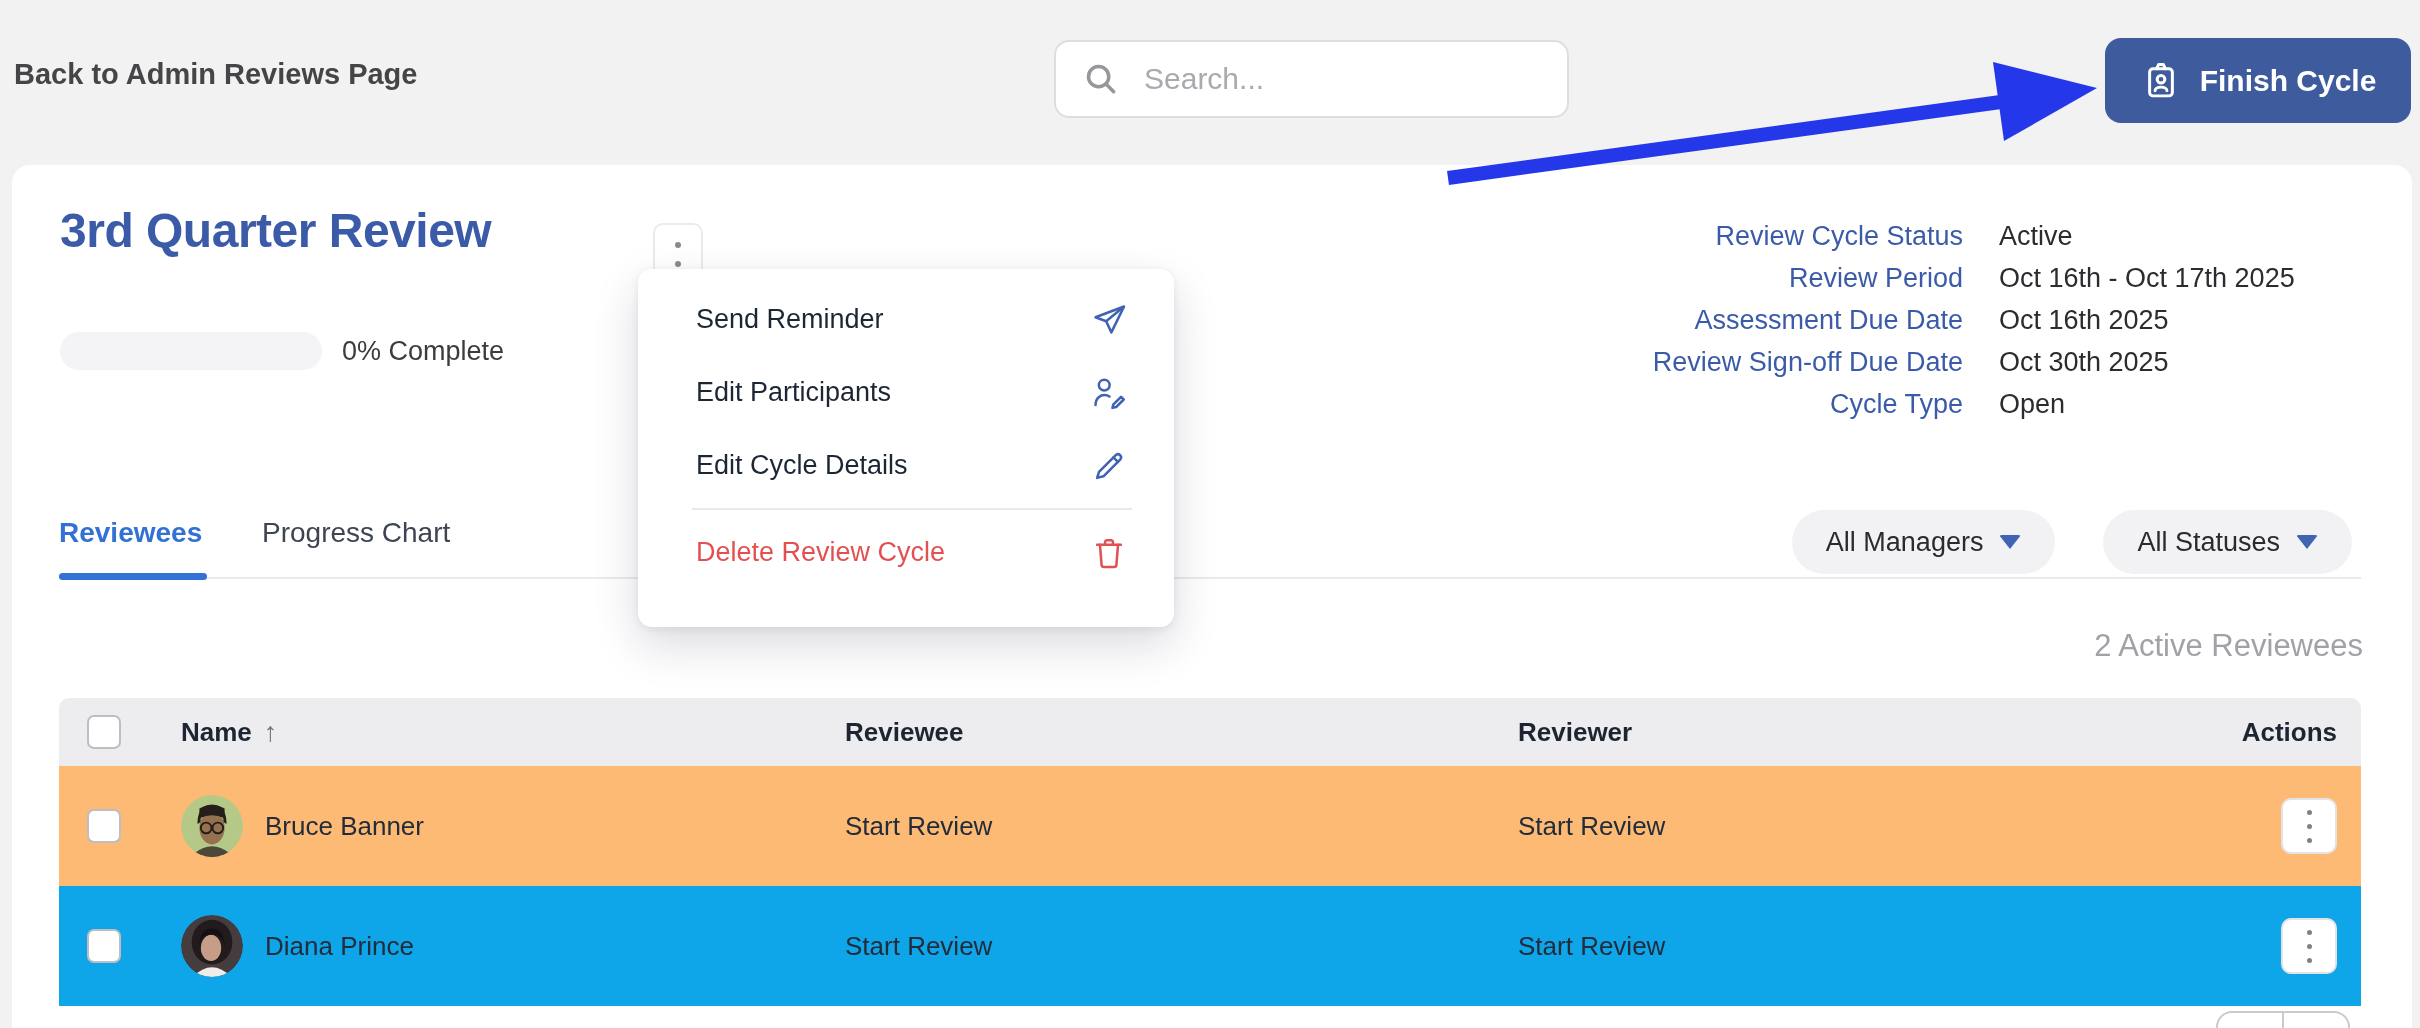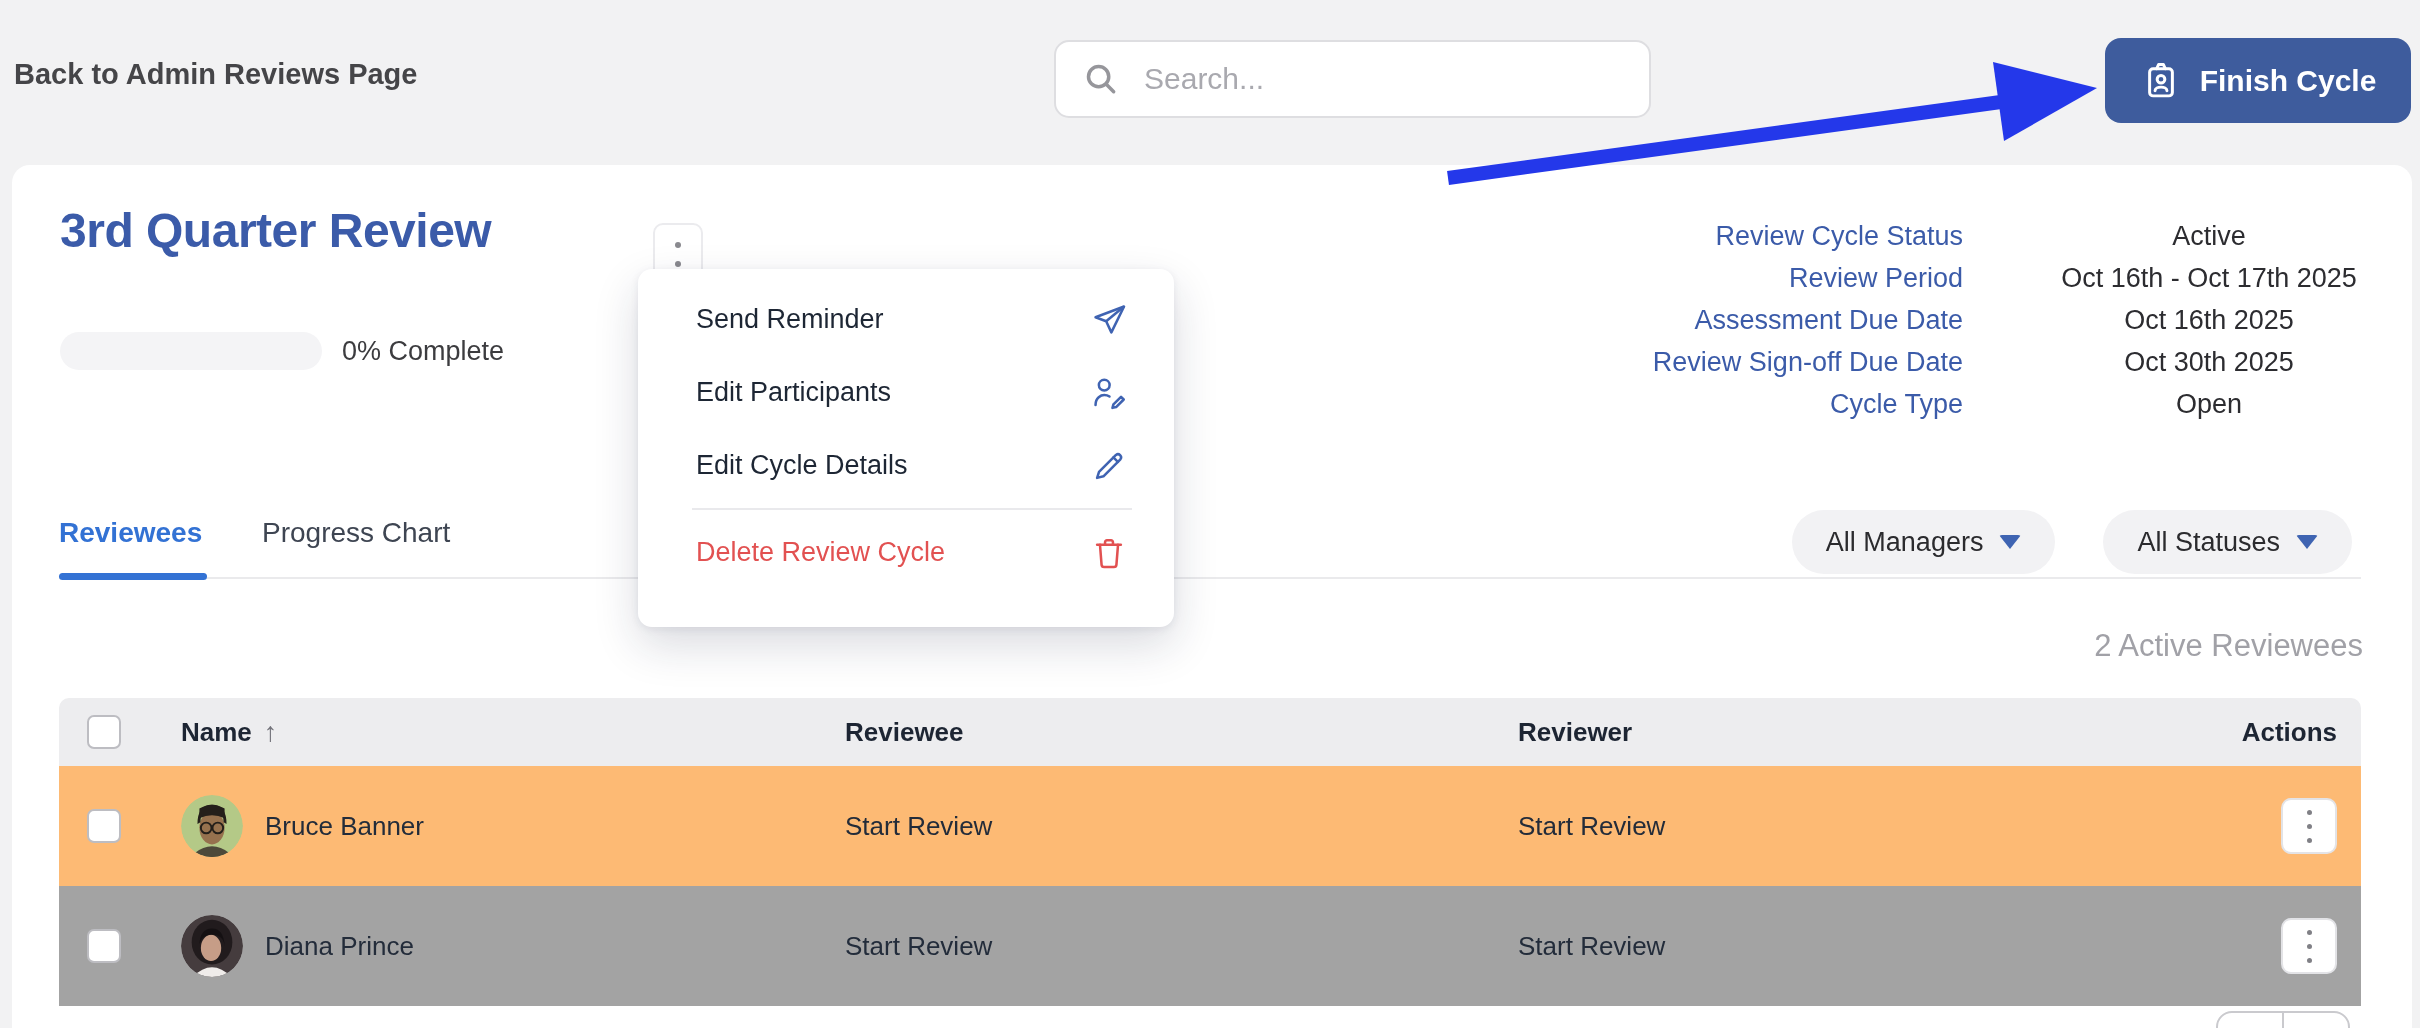--- a/index.html
+++ b/index.html
@@ -2,21 +2,21 @@
 <html><head>
 <meta charset="utf-8">
 <style>
   * { margin:0; padding:0; box-sizing:border-box; }
   html,body { width:2420px; height:1028px; overflow:hidden; }
   body { font-family:"Liberation Sans", sans-serif; background:#f2f2f3; position:relative; }
 
   
   .topbar { position:absolute; left:0; top:0; width:2420px; height:165px; }
   .back-link { position:absolute; left:14px; top:58px; font-size:29px; font-weight:700; color:#454548; }
-  .search-box { position:absolute; left:1054px; top:40px; width:597px; height:78px; background:#fff;
+  .search-box { position:absolute; left:1054px; top:40px; width:515px; height:78px; background:#fff;
                 border:2px solid #dedee1; border-radius:15px; display:flex; align-items:center; padding:0 26px; }
   .search-box svg { flex:0 0 aupx; margin-right:24px; }
   .search-input { border:none; outline:none; flex:1; font-size:30px; color:#3c3c40; background:transparent;
                   font-family:"Liberation Sans", sans-serif; }
   .search-input::placeholder { color:#a9a9af; }
   .finish-btn { position:absolute; left:2105px; top:38px; width:306px; height:85px; background:#3e5c9d;
                 border:none; border-radius:16px; display:flex; align-items:center; justify-content:center;
                 gap:18px; cursor:pointer; }
   .finish-btn span { color:#fff; font-size:30px; font-weight:700; font-family:"Liberation Sans", sans-serif; }
 
@@ -44,21 +44,21 @@
   .menu-item { height:73px; display:flex; align-items:center; justify-content:space-between;
                padding:0 46px; cursor:pointer; }
   .menu-item .mi-label { font-size:27px; font-weight:500; color:#1d2634; }
   .menu-item.danger .mi-label { color:#e25151;text-align:center; }
   .menu-divider { height:2px; background:#e9e9ec; margin:6px 42px; }
 
   
   .details-grid { position:absolute; left:1391px; top:50px; display:grid;
                   grid-template-columns:560px 420px; column-gap:36px; row-gap:0; }
   .details-grid .d-label { height:42px; line-height:42px; text-align:right; font-size:27px; font-weight:400; color:#3b5ba9; }
-  .details-grid .d-value { height:42px; line-height:42px; text-align:center; font-size:27px; color:#2c2c30; }
+  .details-grid .d-value { height:42px; line-height:42px; text-align:left; font-size:27px; color:#2c2c30; }
 
   
   .tab { position:absolute; top:352px; font-size:28px; cursor:pointer; }
   .tab.active { color:#3372d4; font-weight:700; }
   .tab.inactive { color:#3e4552; font-weight:500; }
   .tabs-underline-gray { position:absolute; left:47px; right:51px; top:412px; height:2px; background:#eaeaec; }
   .tabs-underline-blue { position:absolute; left:47px; top:408px; width:148px; height:7px; background:#3372d4; border-radius:4px; }
 
   
   .filters { position:absolute; right:60px; top:345px; display:flex; gap:48px; }
@@ -68,21 +68,21 @@
                 border-top:14px solid #3f64b2; border-radius:3px; }
 
   .summary-text { position:absolute; right:49px; top:463px; font-size:31px; color:#a1a1a7; }
 
   
   .table { position:absolute; left:47px; top:533px; width:2302px; }
   .t-row { display:grid; grid-template-columns:122px 664px 673px 602px 1fr; align-items:center; }
   .t-header { height:68px; background:#ededef; border-radius:10px 10px 0 0; }
   .t-header .th { font-size:26px; font-weight:700; color:#1d2533; }
   .t-body-row { height:120px; background:#fdba74; }
-  .t-body-row.alt { background:#a3a3a3; }
+  .t-body-row.alt { background:#0ea5e9; }
   .cell-check { padding-left:28px; }
   .checkbox { width:34px; height:34px; background:#fff; border:2px solid #bdbdc2; border-radius:7px; cursor:pointer; }
   .name-head { display:flex; align-items:center; gap:12px; }
   .sort-arrow { font-size:27px; color:#73737a; font-weight:400; }
   .name-cell { display:flex; align-items:center; gap:22px; }
   .avatar { width:62px; height:62px; border-radius:50%; overflow:hidden; flex:0 0 62px; }
   .cell-text { font-size:26px; color:#232c3a; }
   .actions-head { text-align:right; padding-right:24px; }
   .actions-cell { display:flex; justify-content:flex-end; padding-right:24px; }
   .row-kebab { width:56px; height:56px; background:#fff; border:2px solid #e3e3e6; border-radius:10px;

